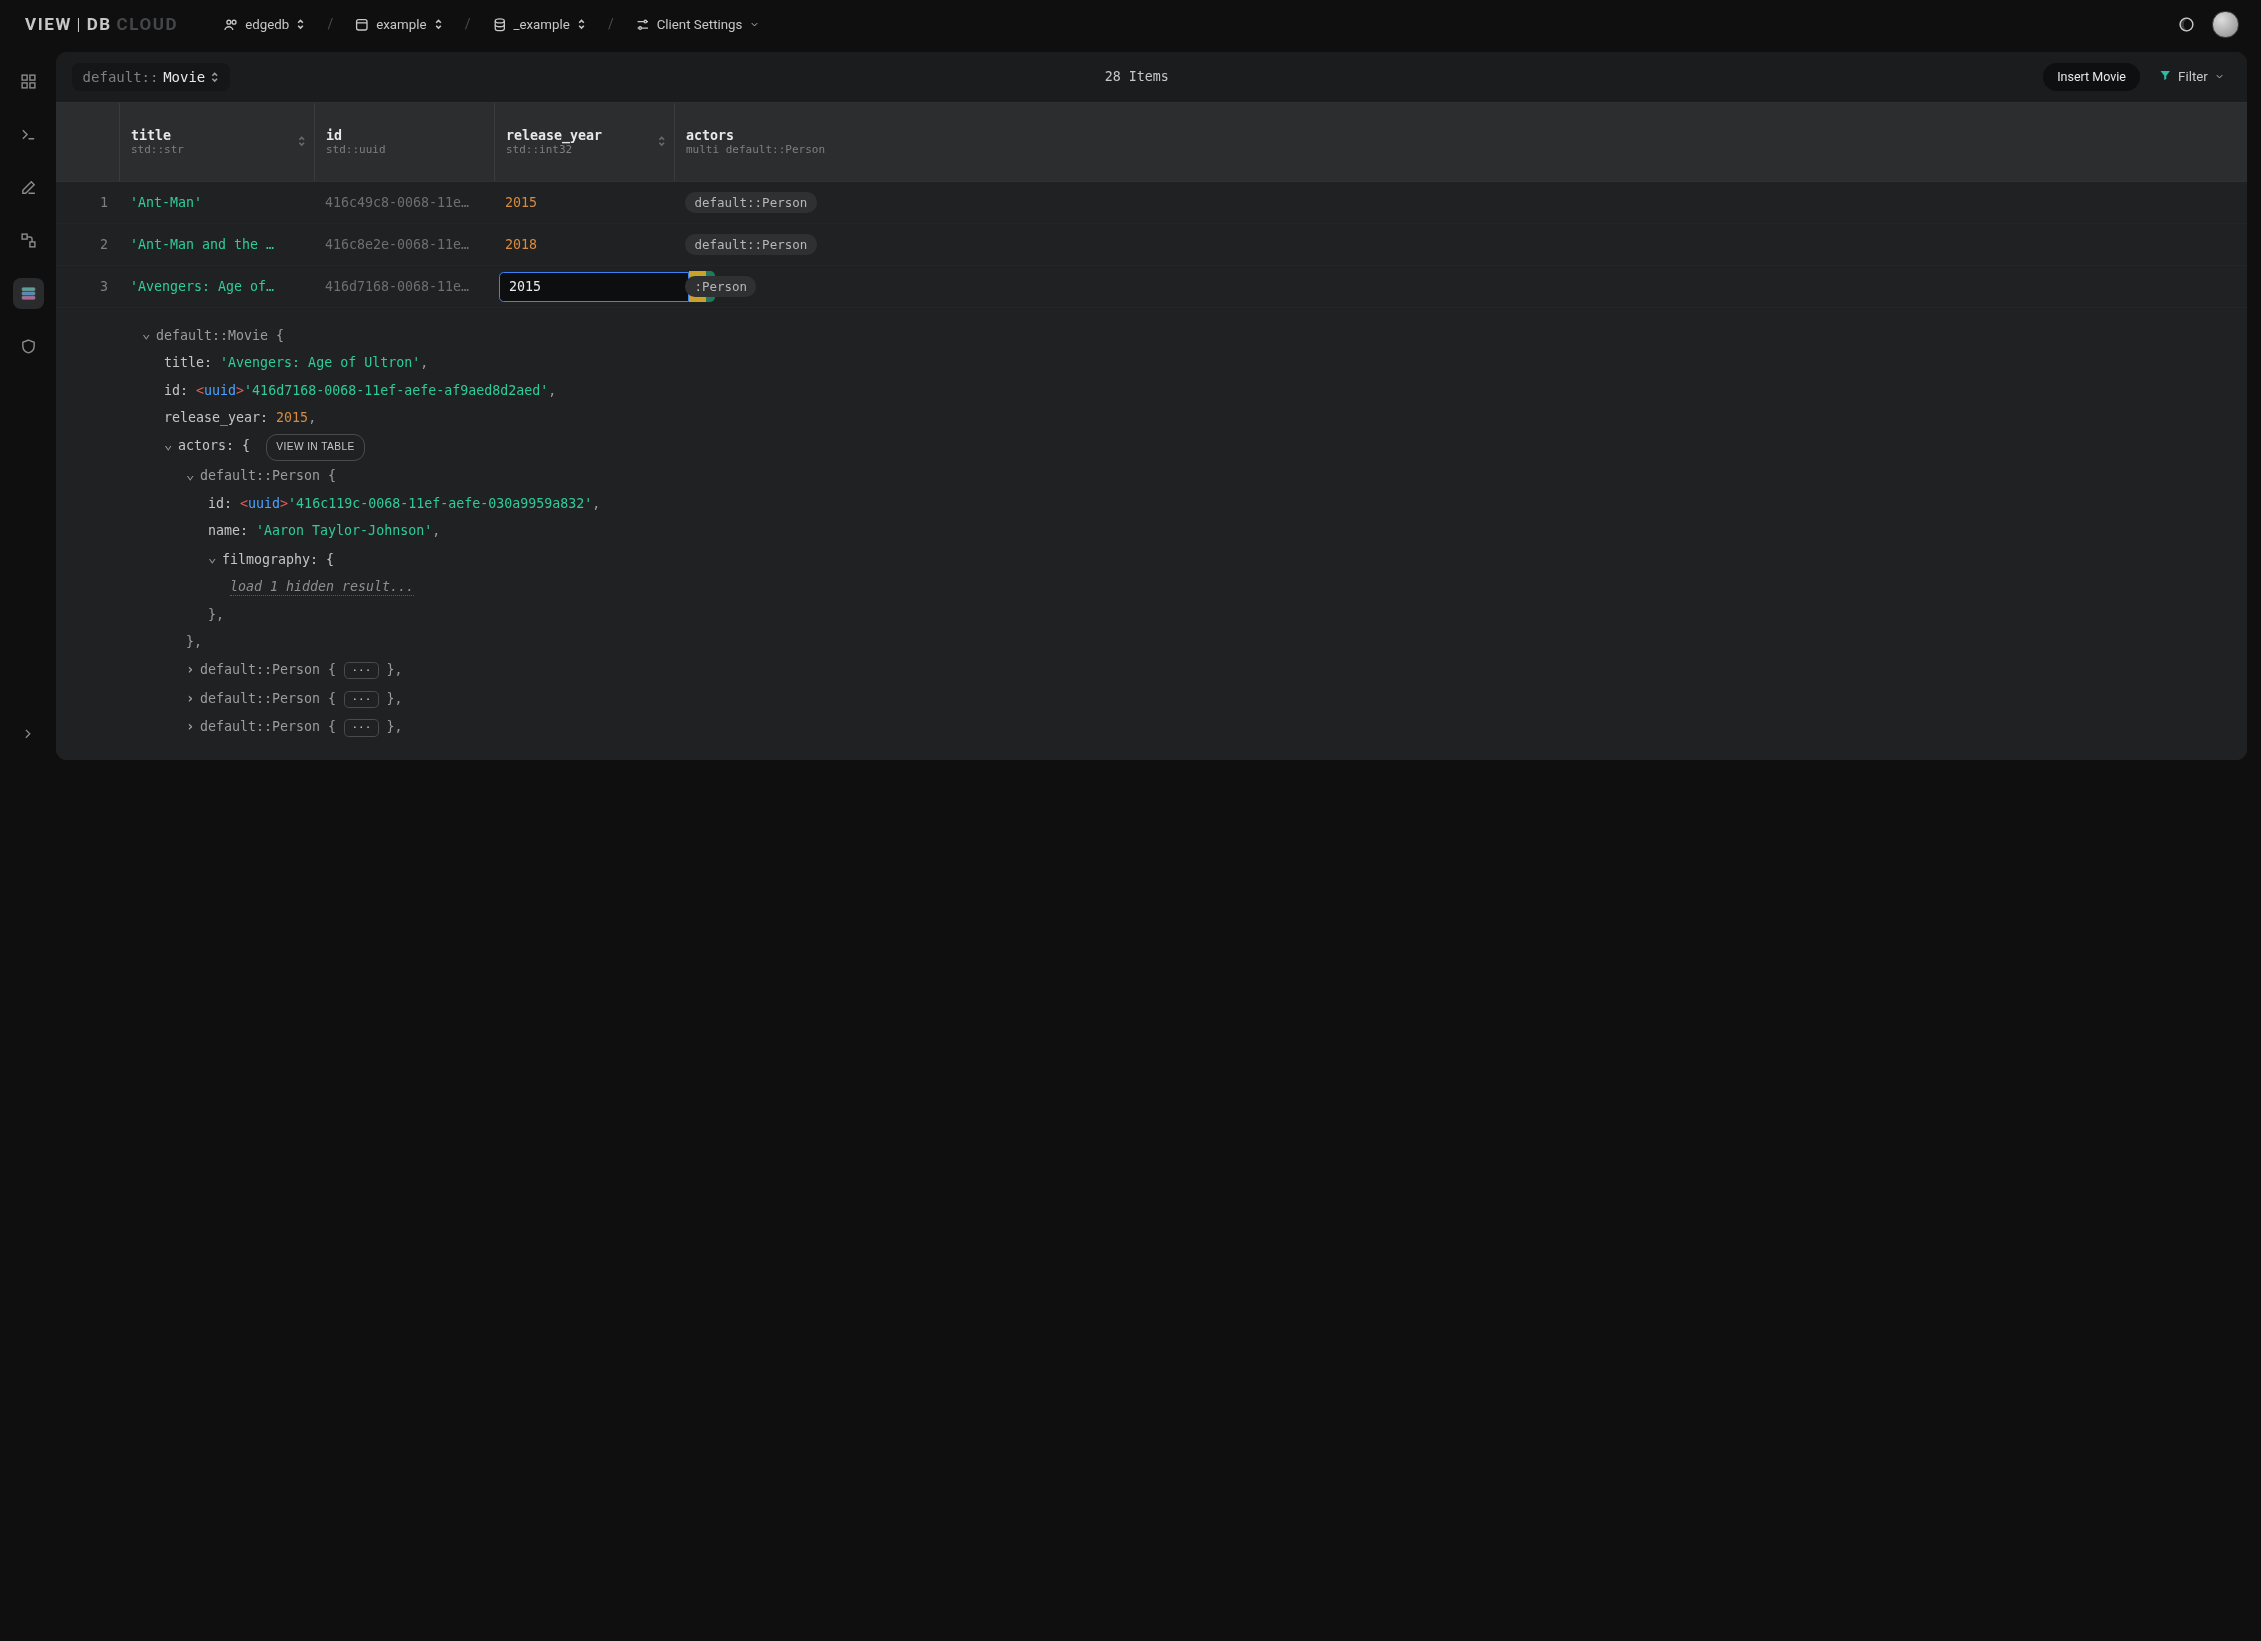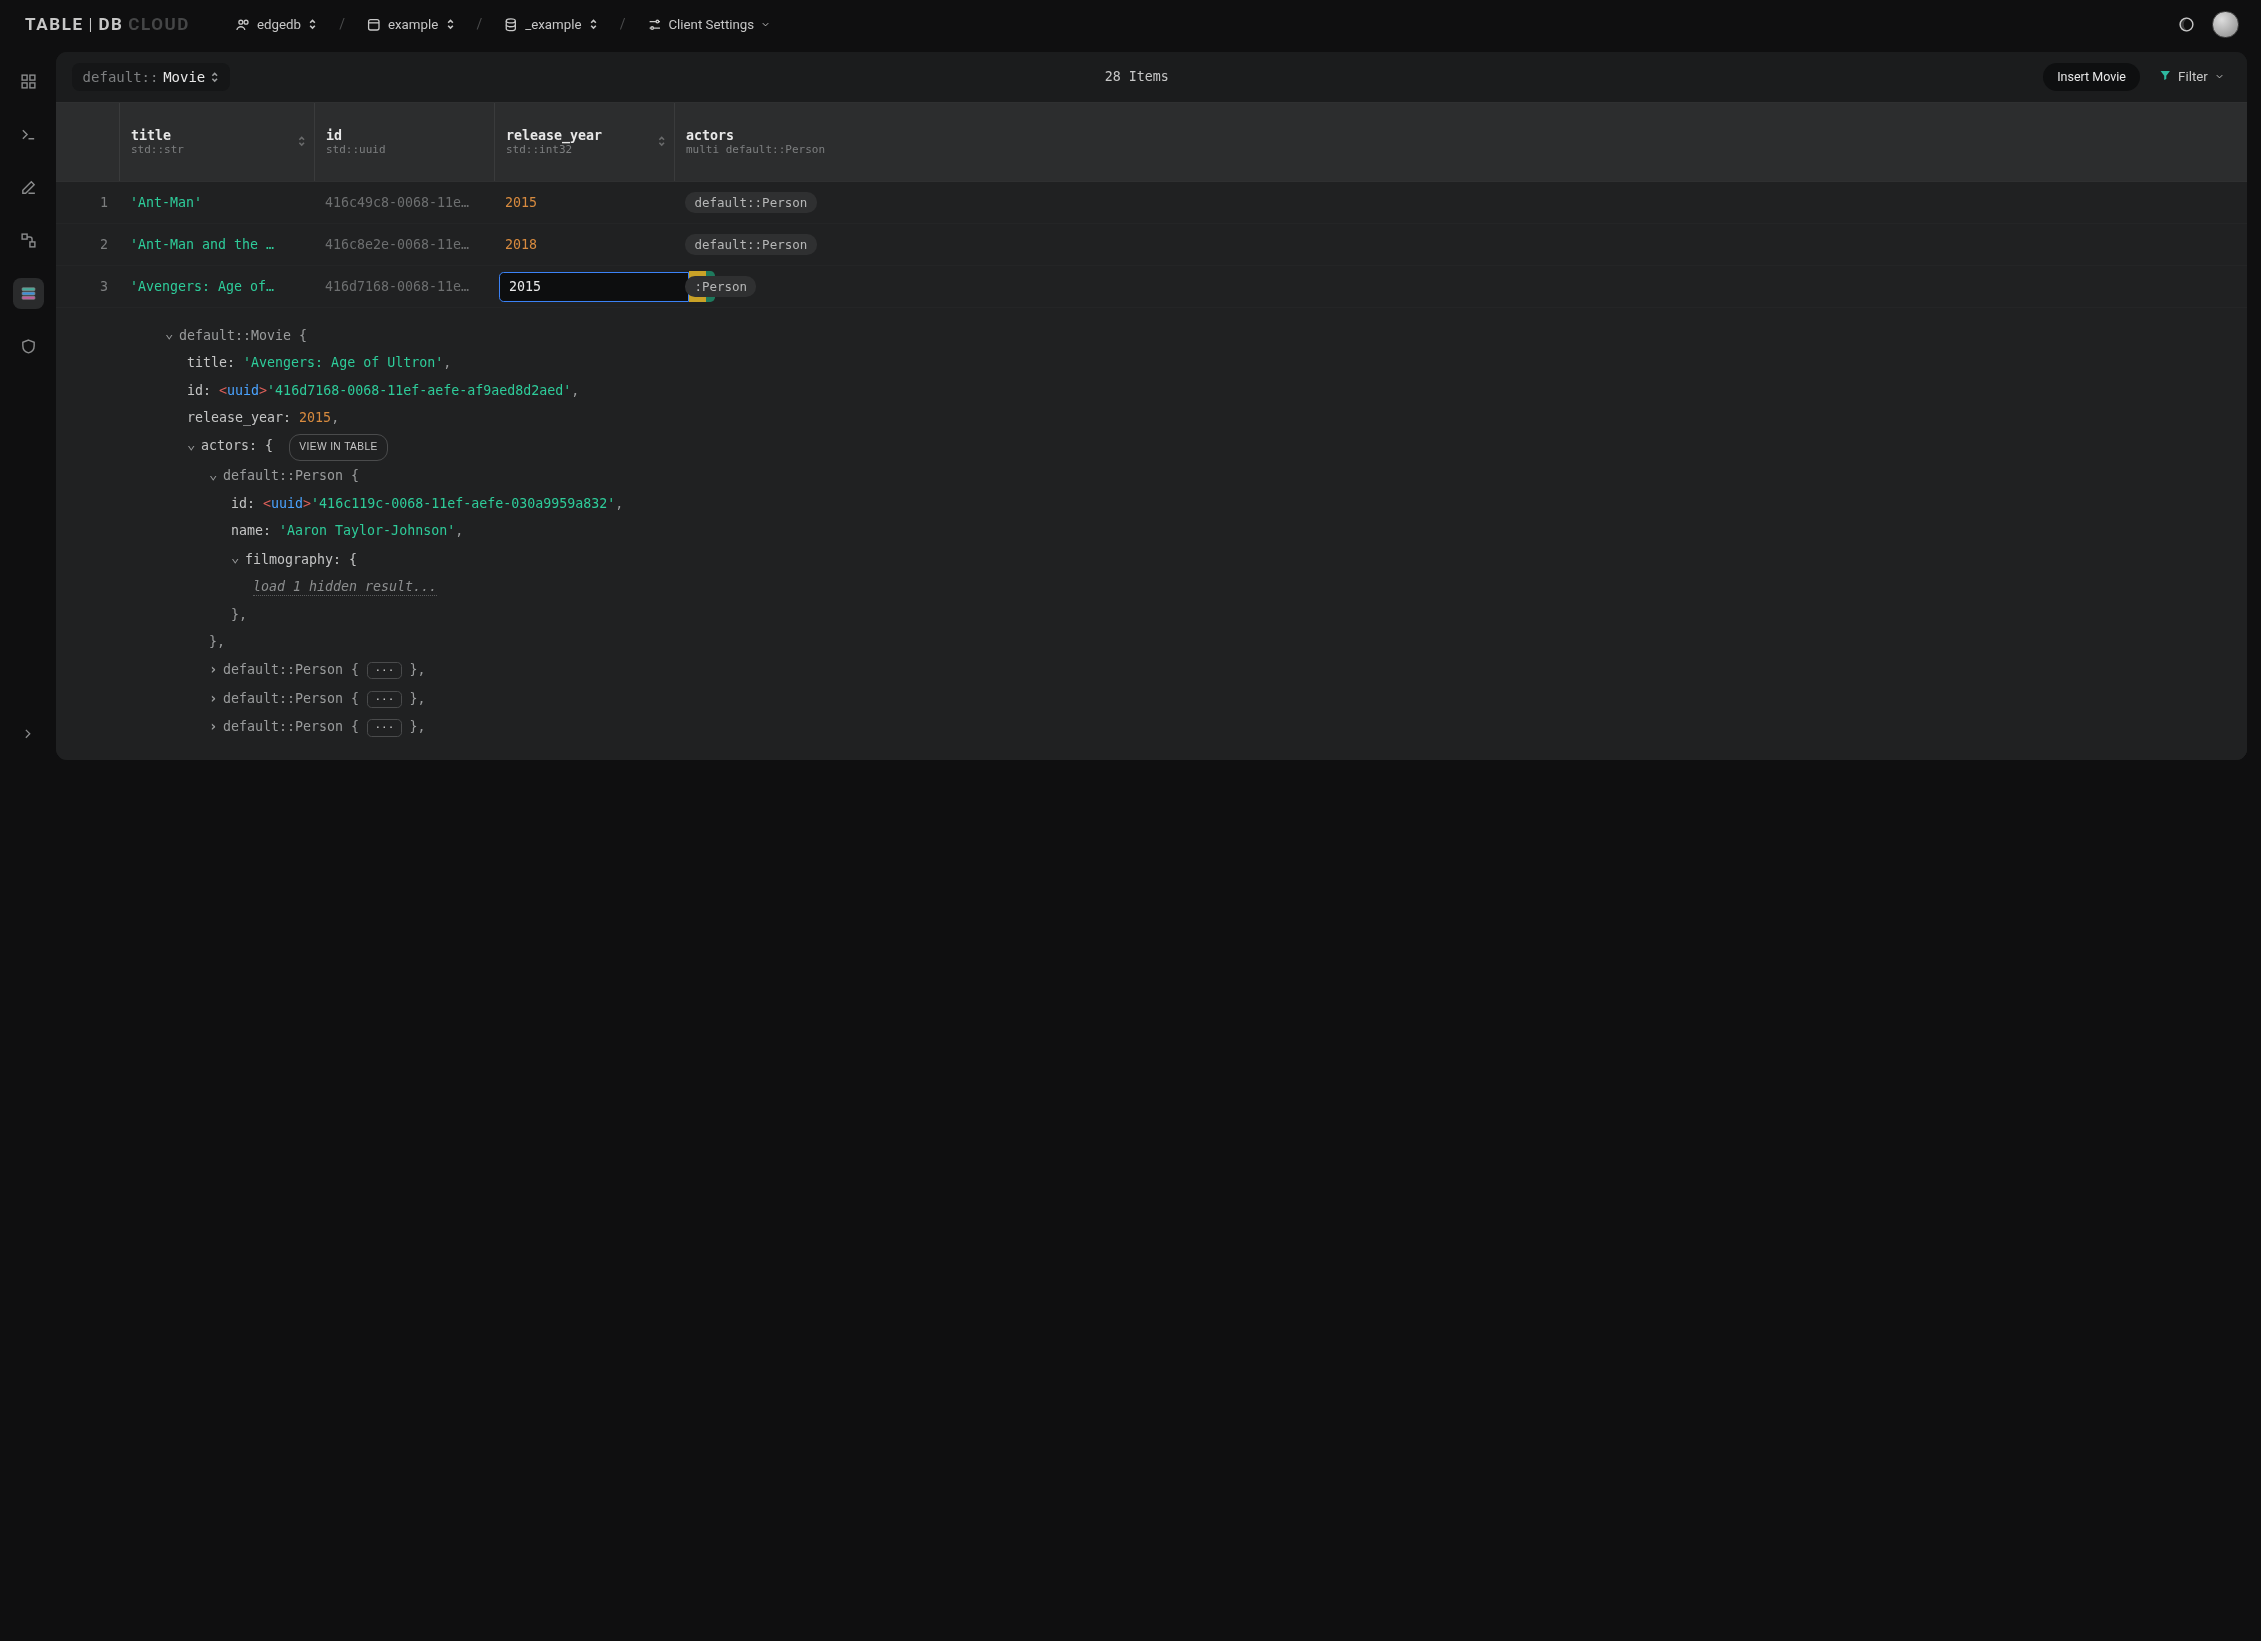--- a/index.html
+++ b/index.html
@@ -180,21 +180,20 @@
   }
   .edit-json { background:var(--yellow); color:#1b1b1b; border-radius:0;}
   .edit-go   { background:var(--green-dark); color:#cde; border-radius:0 4.7px 4.7px 0;}
 
   
   .detail {
     padding: 12.5px 0 19px 86px;
     font-size:13.3px;
     line-height:2.05;
     background: var(--panel2);
-    margin-left: 23px;
   }
   .detail .kw   { color:#9a9c9d;}
   .detail .prop { color:#c4c5c5;}
   .detail .str  { color: var(--green);}
   .detail .num  { color: var(--orange);}
   .detail .cast { color: var(--red);}
   .detail .castinner { color:#4aa3ff;}
   .detail .punct{ color:#9a9c9d;}
   .caret { display:inline-block; width:14px; color:#9a9c9d; cursor:pointer; user-select:none;}
   .caret.open::before { content:"⌄"; font-size:14px; position:relative; top:-1.6px;}
@@ -225,21 +224,21 @@
   .indent1{ padding-left:22px;}
   .indent2{ padding-left:44px;}
   .indent3{ padding-left:66px;}
   .indent4{ padding-left:88px;}
 </style>
 </head>
 <body>
 
 <div class="topbar">
   <div class="brand">
-    <span>TABLE</span>
+    <span>VIEW</span>
     <span class="bar">|</span>
     <span>DB</span>
     <span class="cloud">CLOUD</span>
   </div>
 
   <div class="crumbs">
     <div class="crumb">
       <svg width="15.6" height="15.6" viewBox="0 0 24 24" fill="none" stroke="currentColor" stroke-width="2">
           <circle cx="9" cy="8" r="3"></circle>
           <circle cx="17" cy="8" r="3"></circle>

